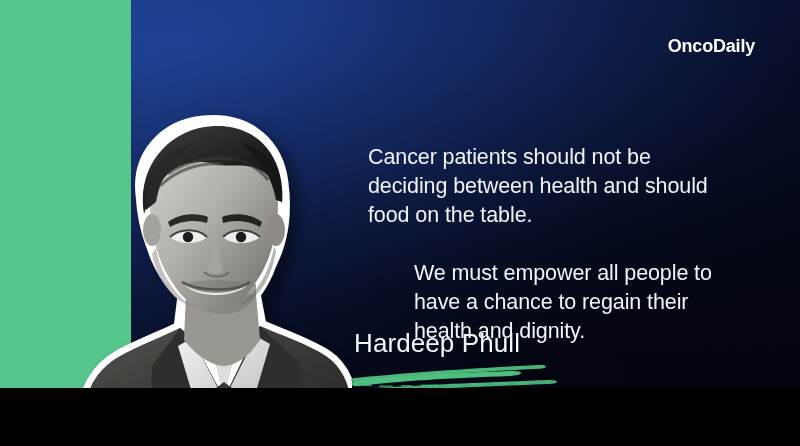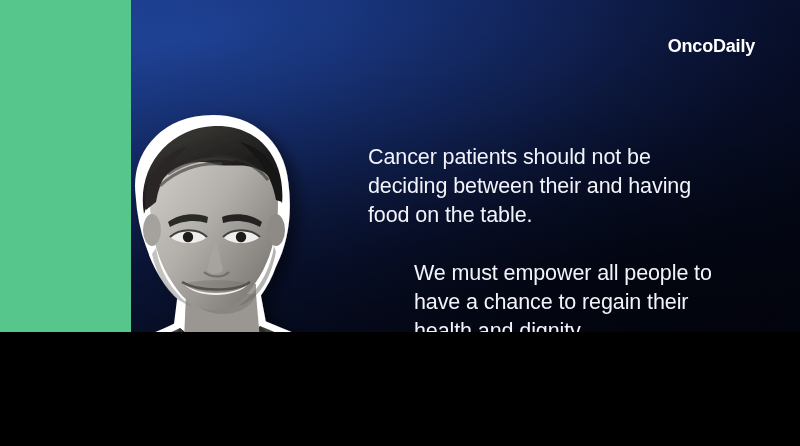--- a/index.html
+++ b/index.html
@@ -3,21 +3,21 @@
 <meta charset="utf-8">
 <style>
   html, body {
     margin: 0;
     padding: 0;
     background: #000;
   }
   #stage {
     position: relative;
     width: 800px;
-    height: 332px;
+    height: 388px;
     overflow: hidden;
     font-family: "Liberation Sans", sans-serif;
     background: #ef4444;
   }
 
   
   .bg-blue {
     position: absolute;
     inset: 0;
     background:
@@ -241,21 +241,21 @@
         <path d="M120 186 C134 181 170 181 184 186 C170 196 134 196 120 186 Z" fill="#6d6a66" opacity="0.35"></path>
         <path d="M118 184 C134 194 172 194 186 184" stroke="#55524f" stroke-width="2.4" fill="none"></path>
 
         <path d="M92 150 C96 176 112 198 128 208 C110 204 94 184 88 156 Z" fill="#7e7b77" opacity="0.45"></path>
         <path d="M210 148 C206 176 190 198 174 208 C192 204 206 184 212 154 Z" fill="#6c6965" opacity="0.5"></path>
       </g>
     </svg>
   </div>
 
   <div class="quote-block">
-    <p class="quote-para">Cancer patients should not be deciding between their and having food on the table.</p>
+    <p class="quote-para">Cancer patients should not be deciding between health and should food on the table.</p>
     <p class="quote-para">We must empower all people to have a chance to regain their health and dignity.</p>
   </div>
 
   <div class="attribution">
     <div class="attrib-name">Hardeep Phull</div>
     <div class="attrib-underline">
       <svg viewBox="0 0 240 36" xmlns="http://www.w3.org/2000/svg" aria-hidden="true">
         <g fill="#4fbf7f">
 
           <path d="M12 18 C60 13 130 8 196 5 C200 4.6 203 5.2 203 6.4 C203 7.6 200 8.4 196 8.8

